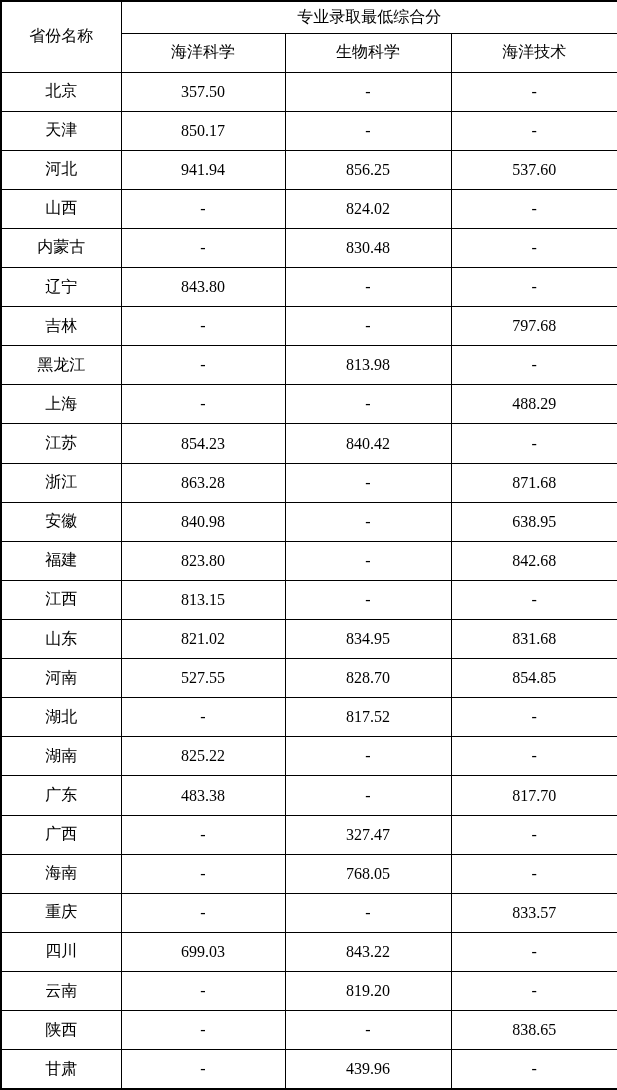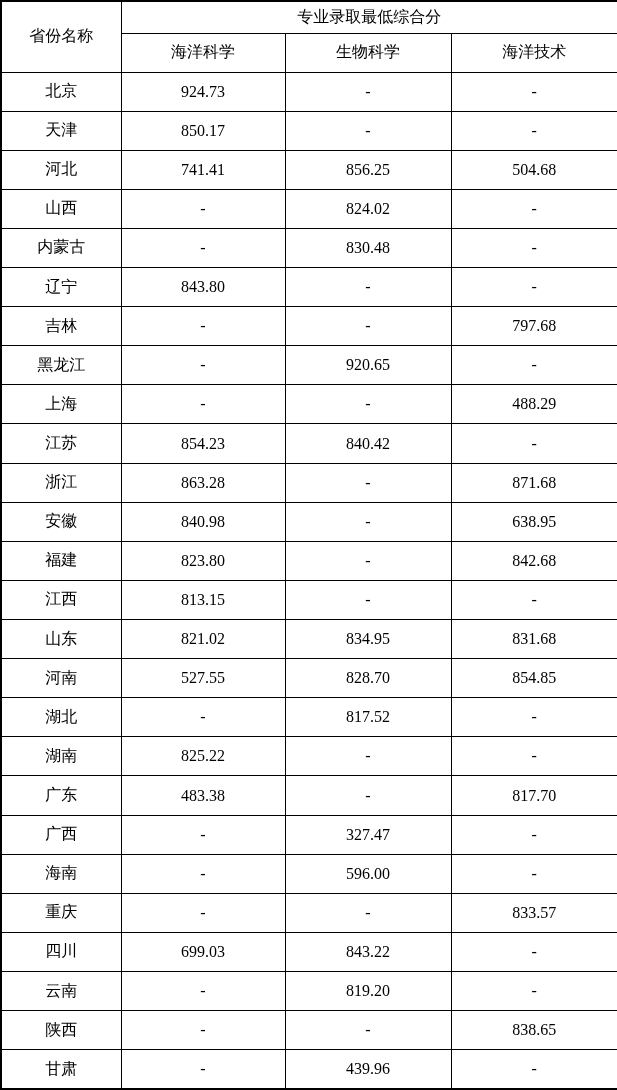--- a/index.html
+++ b/index.html
@@ -53,35 +53,35 @@
     </tr>
     <tr class="sub-header-row">
       <th>海洋科学</th>
       <th>生物科学</th>
       <th>海洋技术</th>
     </tr>
   </thead>
   <tbody id="table-body">
       <tr>
         <td>北京</td>
-        <td>924.73</td>
+        <td>357.50</td>
         <td>-</td>
         <td>-</td>
       </tr>
       <tr>
         <td>天津</td>
         <td>850.17</td>
         <td>-</td>
         <td>-</td>
       </tr>
       <tr>
         <td>河北</td>
-        <td>741.41</td>
+        <td>941.94</td>
         <td>856.25</td>
-        <td>504.68</td>
+        <td>537.60</td>
       </tr>
       <tr>
         <td>山西</td>
         <td>-</td>
         <td>824.02</td>
         <td>-</td>
       </tr>
       <tr>
         <td>内蒙古</td>
         <td>-</td>
@@ -96,21 +96,21 @@
       </tr>
       <tr>
         <td>吉林</td>
         <td>-</td>
         <td>-</td>
         <td>797.68</td>
       </tr>
       <tr>
         <td>黑龙江</td>
         <td>-</td>
-        <td>920.65</td>
+        <td>813.98</td>
         <td>-</td>
       </tr>
       <tr>
         <td>上海</td>
         <td>-</td>
         <td>-</td>
         <td>488.29</td>
       </tr>
       <tr>
         <td>江苏</td>
@@ -174,21 +174,21 @@
       </tr>
       <tr>
         <td>广西</td>
         <td>-</td>
         <td>327.47</td>
         <td>-</td>
       </tr>
       <tr>
         <td>海南</td>
         <td>-</td>
-        <td>596.00</td>
+        <td>768.05</td>
         <td>-</td>
       </tr>
       <tr>
         <td>重庆</td>
         <td>-</td>
         <td>-</td>
         <td>833.57</td>
       </tr>
       <tr>
         <td>四川</td>

